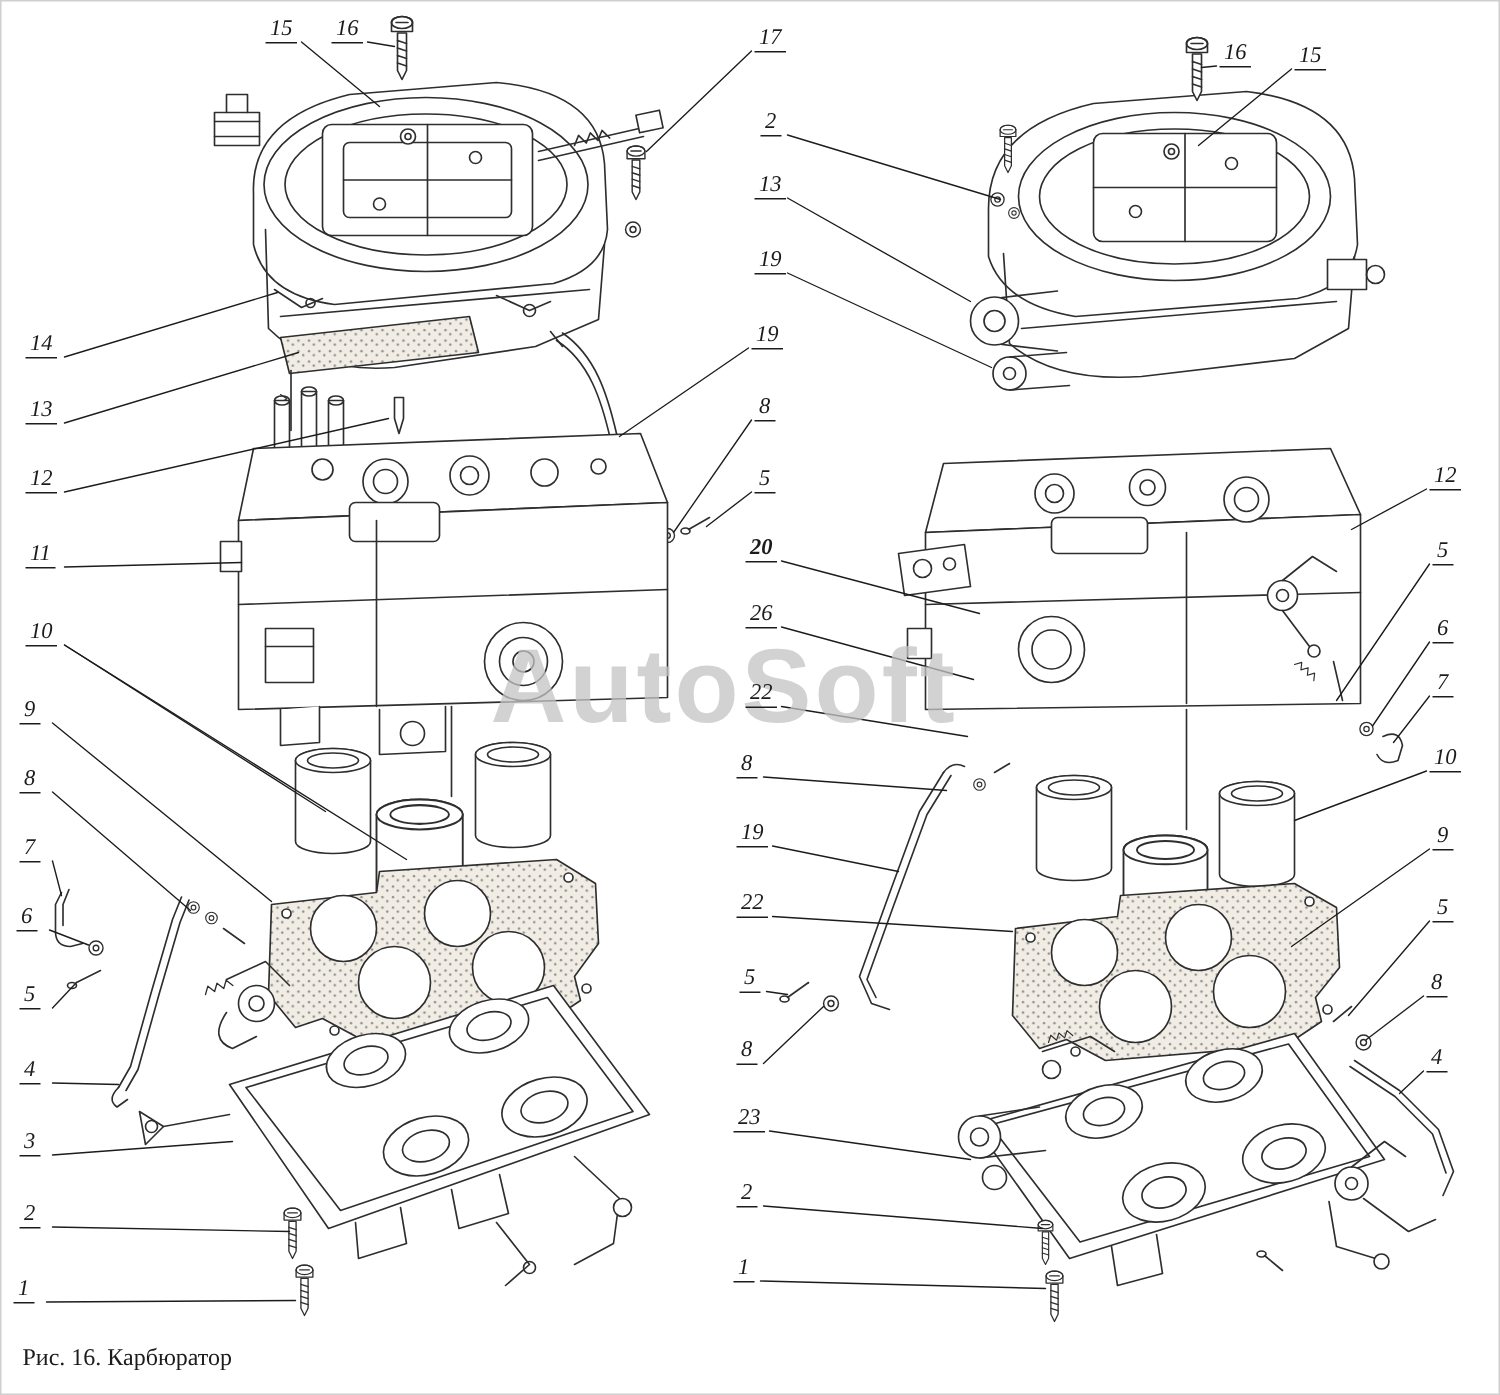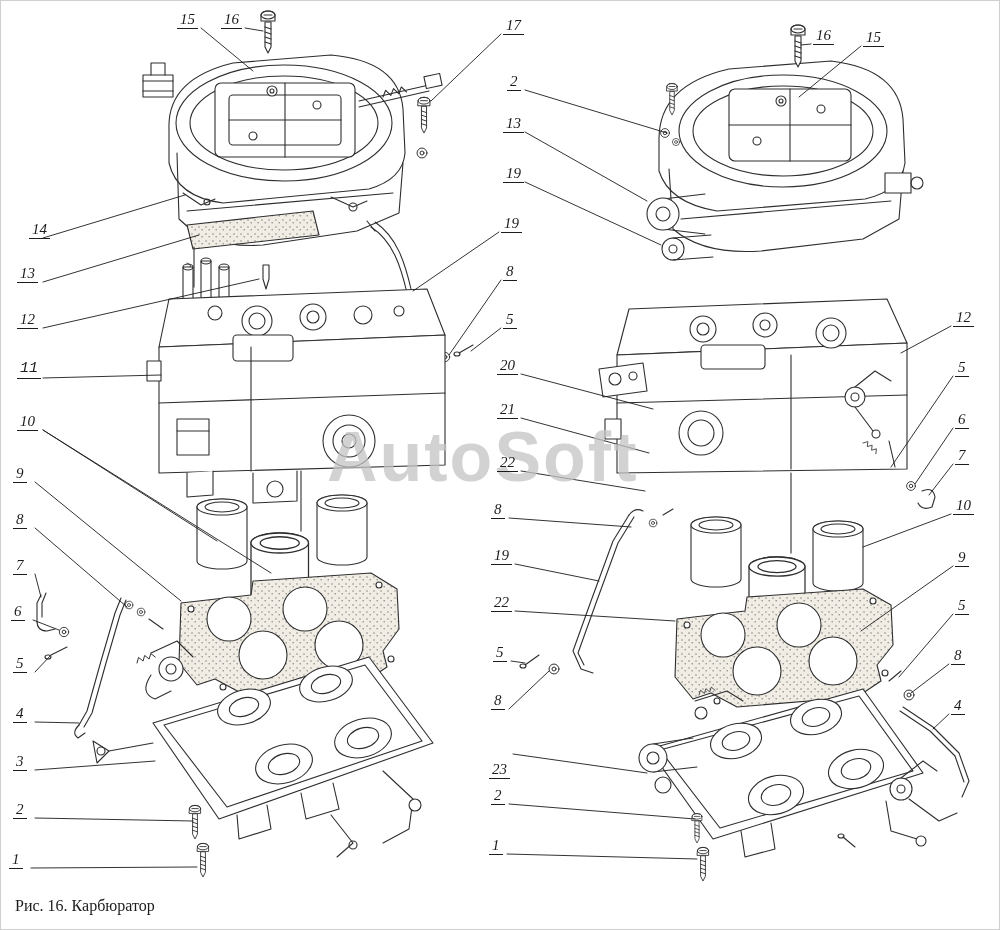--- a/index.html
+++ b/index.html
@@ -396,43 +396,43 @@
 
 <div class="callout" style="left: 176px; top: 10px;">15</div>
     <div class="callout" style="left: 220px; top: 10px;">16</div>
     <div class="callout" style="left: 502px; top: 16px;">17</div>
     <div class="callout" style="left: 506px; top: 72px;">2</div>
     <div class="callout" style="left: 502px; top: 114px;">13</div>
     <div class="callout" style="left: 502px; top: 164px;">19</div>
     <div class="callout" style="left: 500px; top: 214px;">19</div>
     <div class="callout" style="left: 502px; top: 262px;">8</div>
     <div class="callout" style="left: 502px; top: 310px;">5</div>
-    <div class="callout" style="left: 28px; top: 220px;">14</div>
+    <div class="callout" style="left: 16px; top: 220px;">14</div>
     <div class="callout" style="left: 16px; top: 264px;">13</div>
     <div class="callout" style="left: 16px; top: 310px;">12</div>
-    <div class="callout" style="left: 16px; top: 360px; font-family: Liberation Mono, monospace;">11</div>
+    <div class="callout" style="left: 16px; top: 360px;">11</div>
     <div class="callout" style="left: 16px; top: 412px;">10</div>
     <div class="callout" style="left: 12px; top: 464px;">9</div>
     <div class="callout" style="left: 12px; top: 510px;">8</div>
     <div class="callout" style="left: 12px; top: 556px;">7</div>
     <div class="callout" style="left: 10px; top: 602px;">6</div>
     <div class="callout" style="left: 12px; top: 654px;">5</div>
     <div class="callout" style="left: 12px; top: 704px;">4</div>
     <div class="callout" style="left: 12px; top: 752px;">3</div>
     <div class="callout" style="left: 12px; top: 800px;">2</div>
     <div class="callout" style="left: 8px; top: 850px;">1</div>
-    <div class="callout" style="left: 496px; top: 356px;">20</div>
-    <div class="callout" style="left: 496px; top: 400px;">21</div>
+    <div class="callout" style="left: 496px; top: 356px; font-weight: bold;">20</div>
+    <div class="callout" style="left: 496px; top: 400px;">26</div>
     <div class="callout" style="left: 496px; top: 453px;">22</div>
     <div class="callout" style="left: 490px; top: 500px;">8</div>
     <div class="callout" style="left: 490px; top: 546px;">19</div>
     <div class="callout" style="left: 490px; top: 593px;">22</div>
     <div class="callout" style="left: 492px; top: 643px;">5</div>
     <div class="callout" style="left: 490px; top: 691px;">8</div>
-    <div class="callout" style="left: 488px; top: 736px; margin-top: 24px;">23</div>
+    <div class="callout" style="left: 488px; top: 736px;">23</div>
     <div class="callout" style="left: 490px; top: 786px;">2</div>
     <div class="callout" style="left: 488px; top: 836px;">1</div>
     <div class="callout" style="left: 812px; top: 26px;">16</div>
     <div class="callout" style="left: 862px; top: 28px;">15</div>
     <div class="callout" style="left: 952px; top: 308px;">12</div>
     <div class="callout" style="left: 954px; top: 358px;">5</div>
     <div class="callout" style="left: 954px; top: 410px;">6</div>
     <div class="callout" style="left: 954px; top: 446px;">7</div>
     <div class="callout" style="left: 952px; top: 496px;">10</div>
     <div class="callout" style="left: 954px; top: 548px;">9</div>

